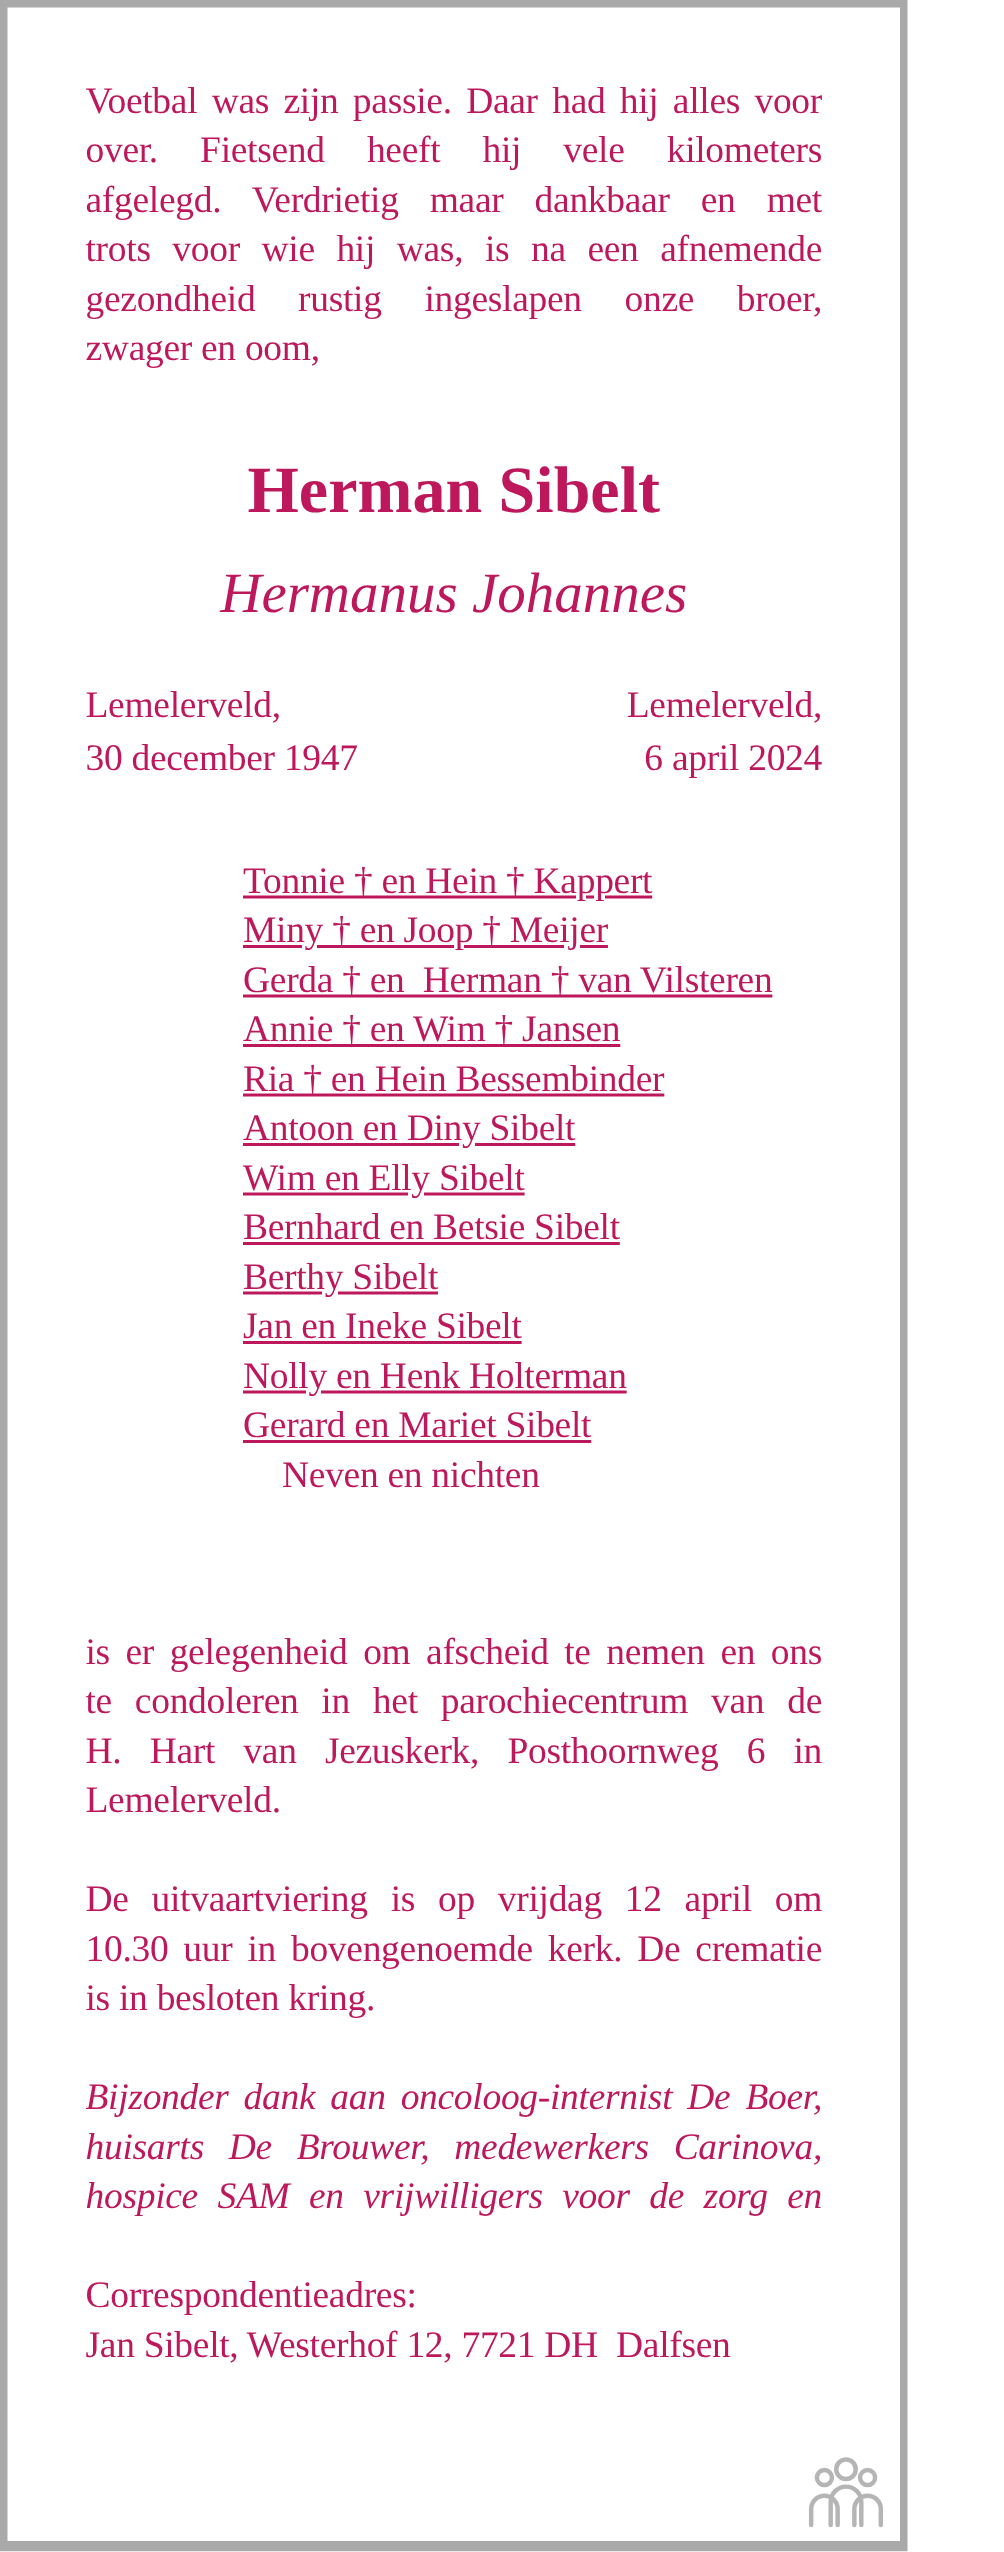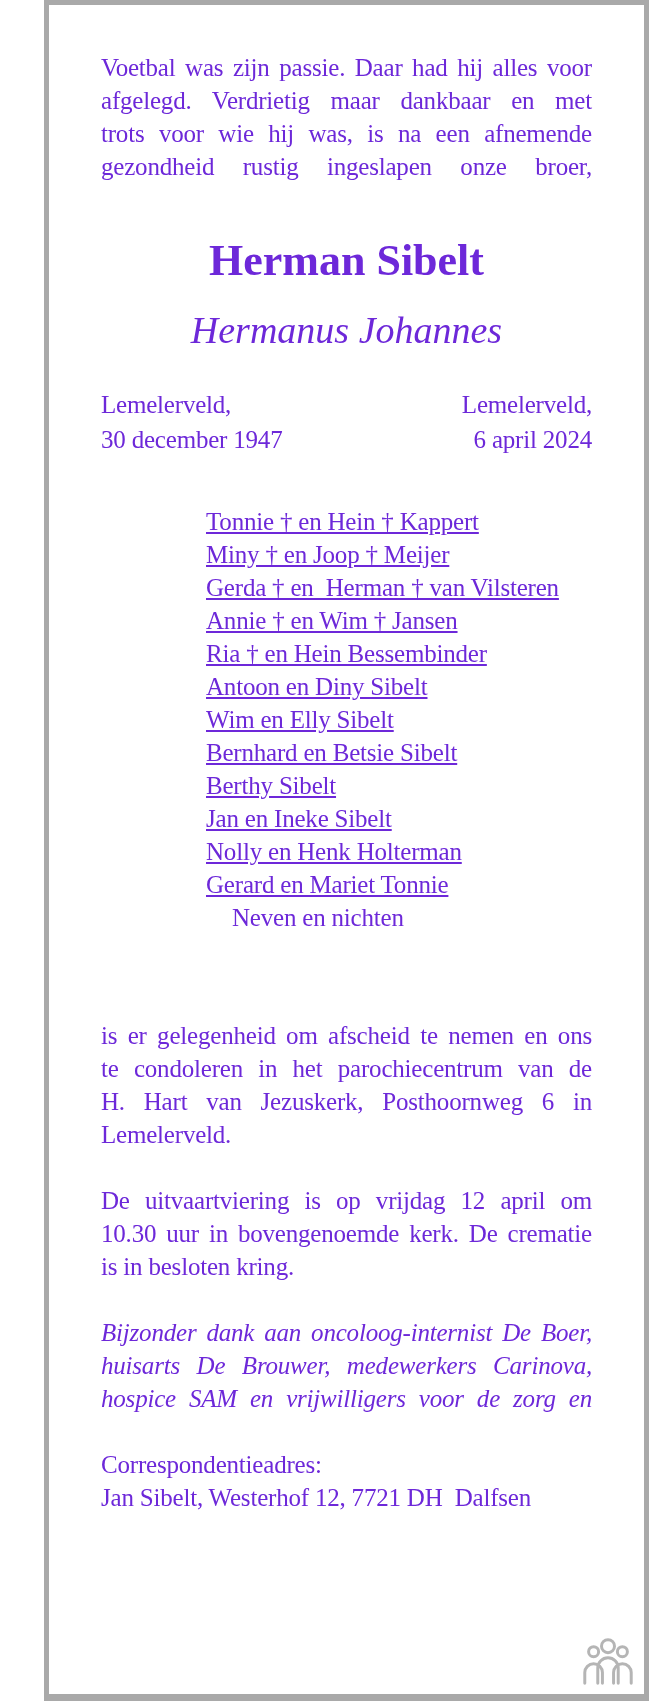--- a/index.html
+++ b/index.html
@@ -6,22 +6,21 @@
   .page {
     position: relative;
     width: 605px;
     height: 1701px;
     box-sizing: border-box;
     background: #ffffff;
     border: 5px solid #a9a9a9;
     border-bottom-width: 7px;
     overflow: hidden;
     font-family: "Liberation Serif", "DejaVu Serif", serif;
-    color: #6d28d9;
-    margin-left: 44px;
+    color: #be185d;
   }
   .content {
     padding: 46px 52px 0 52px;
     font-size: 25px;
     line-height: 33px;
     letter-spacing: -0.2px;
   }
   .jline { text-align: justify; text-align-last: justify; }
   .jline.last { text-align-last: left; }
   .title {
@@ -64,23 +63,25 @@
   }
 </style>
 </head>
 <body>
 
 <div class="page">
   <div class="content">
 
     <div>
         <div class="jline">Voetbal was zijn passie. Daar had hij alles voor</div>
+        <div class="jline">over. Fietsend heeft hij vele kilometers</div>
         <div class="jline">afgelegd. Verdrietig maar dankbaar en met</div>
         <div class="jline">trots voor wie hij was, is na een afnemende</div>
         <div class="jline">gezondheid rustig ingeslapen onze broer,</div>
+        <div class="jline last">zwager en oom,</div>
       </div>
 
     <div class="title">Herman Sibelt</div>
 
     <div class="subtitle">Hermanus Johannes</div>
 
     <div class="dates">
       <div class="left">
         <div>Lemelerveld,</div>
         <div>30 december 1947</div>
@@ -97,21 +98,21 @@
           <div class="rel-line">Miny † en Joop † Meijer</div>
           <div class="rel-line">Gerda † en  Herman † van Vilsteren</div>
           <div class="rel-line">Annie † en Wim † Jansen</div>
           <div class="rel-line">Ria † en Hein Bessembinder</div>
           <div class="rel-line">Antoon en Diny Sibelt</div>
           <div class="rel-line">Wim en Elly Sibelt</div>
           <div class="rel-line">Bernhard en Betsie Sibelt</div>
           <div class="rel-line">Berthy Sibelt</div>
           <div class="rel-line">Jan en Ineke Sibelt</div>
           <div class="rel-line">Nolly en Henk Holterman</div>
-          <div class="rel-line last">Gerard en Mariet Tonnie</div>
+          <div class="rel-line last">Gerard en Mariet Sibelt</div>
         </div>
       <div class="relatives-footer">Neven en nichten</div>
     </div>
 
     <div class="para2">
         <div class="jline">is er gelegenheid om afscheid te nemen en ons</div>
         <div class="jline">te condoleren in het parochiecentrum van de</div>
         <div class="jline">H. Hart van Jezuskerk, Posthoornweg 6 in</div>
         <div class="jline last">Lemelerveld.</div>
       </div>

